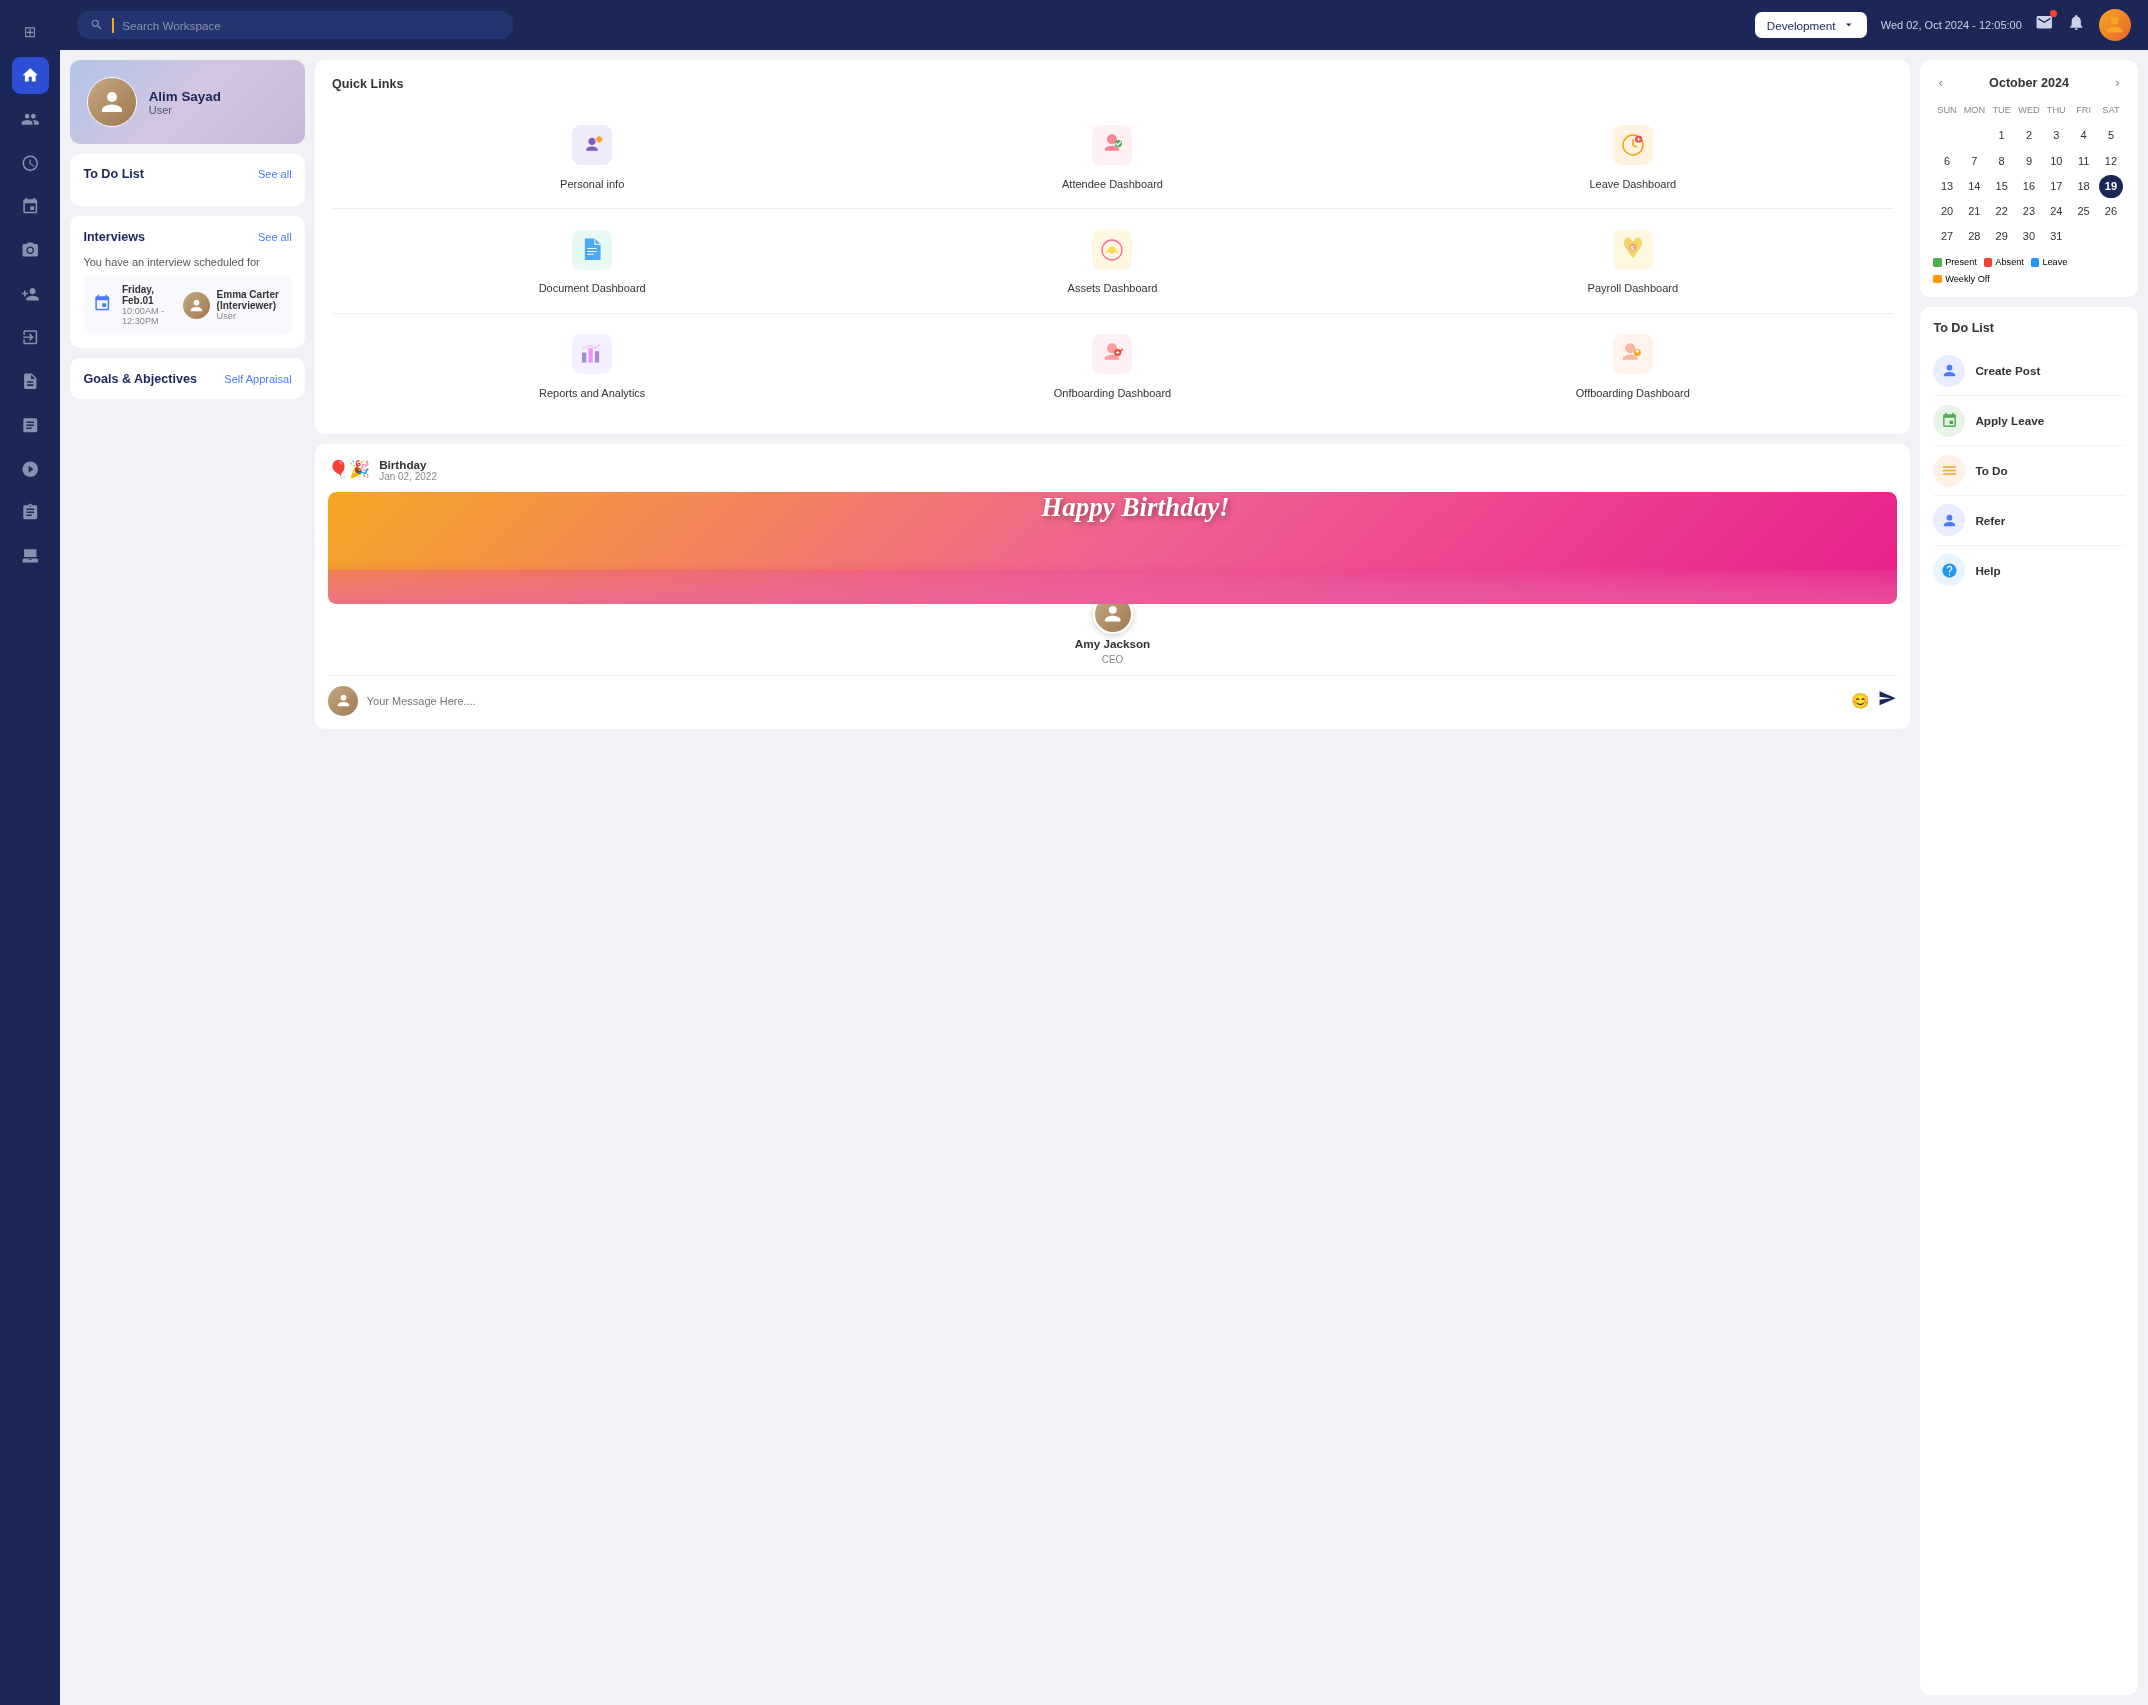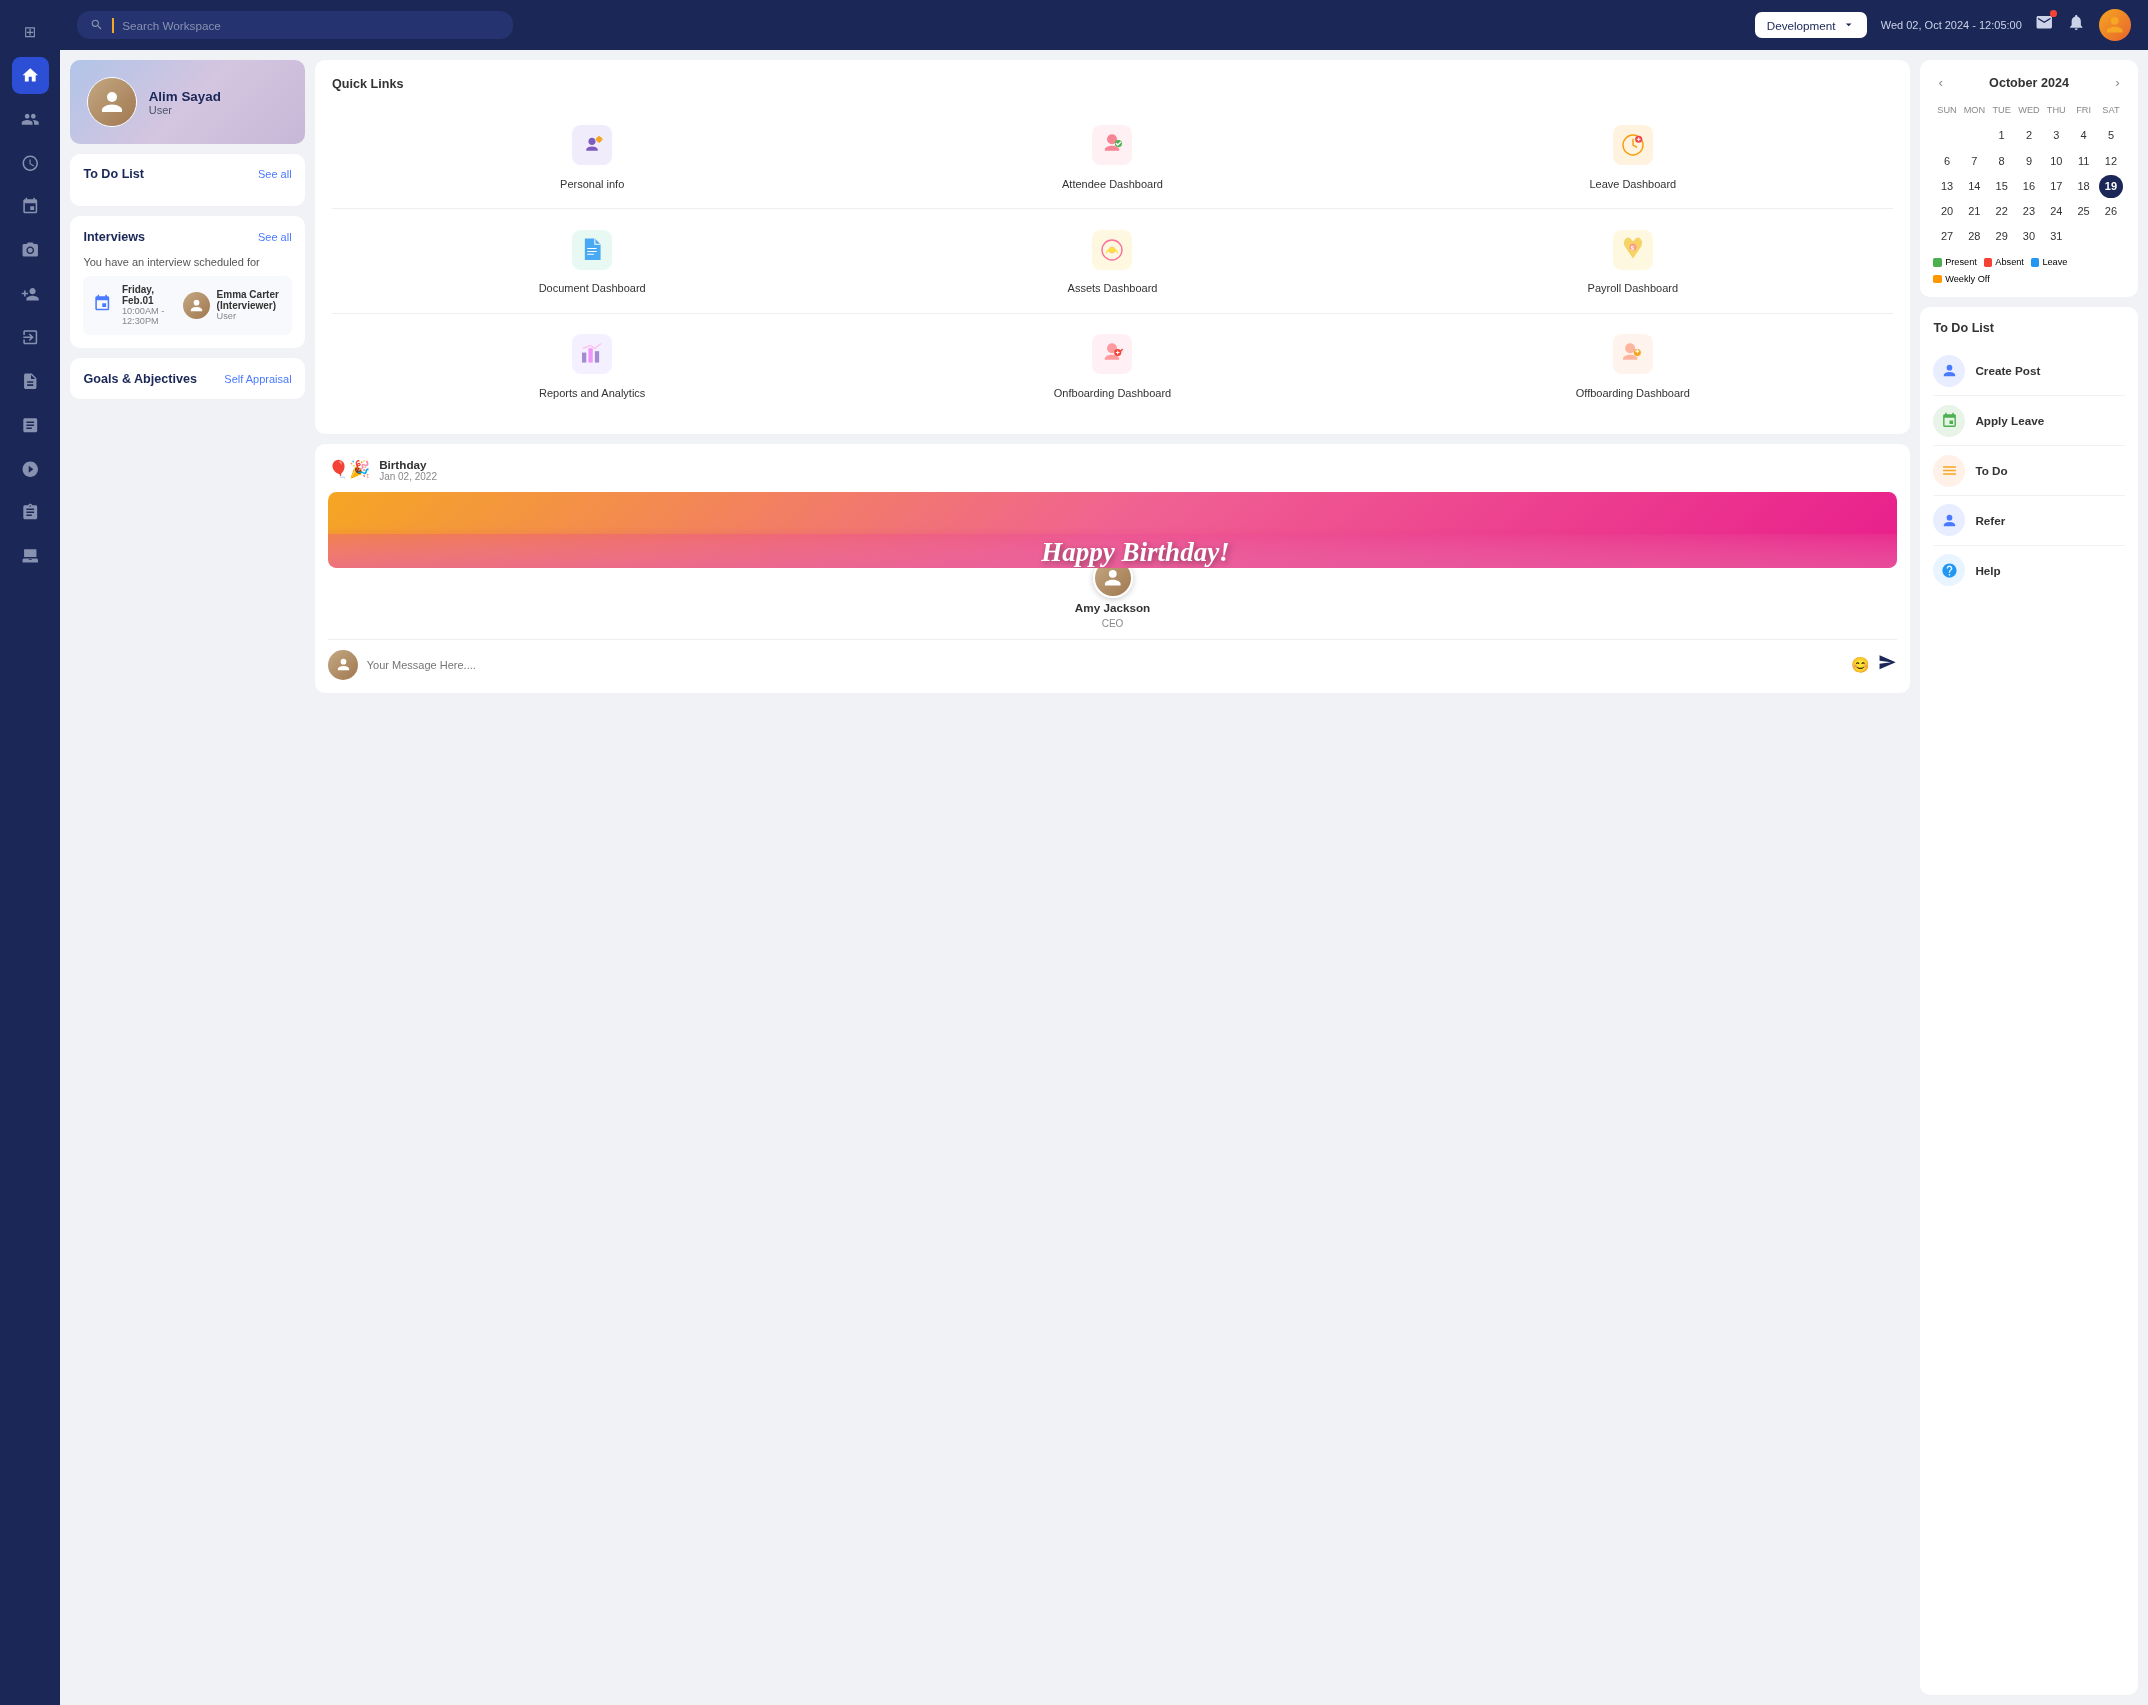--- a/index.html
+++ b/index.html
@@ -235,24 +235,24 @@
       align-items: center;
       gap: 8.4px;
       margin-bottom: 10px;
     }
     .birthday-emoji { font-size: 17px; }
     .birthday-title { font-size: 11.7px; font-weight: 600; color: #333; }
     .birthday-date { font-size: 10px; color: #888; }
     .birthday-banner {
       border-radius: 8.4px;
       overflow: hidden;
-      height: 76px;
+      height: 112px;
       background: linear-gradient(135deg, #f5a623 0%, #f06292 50%, #e91e8c 100%);
       display: flex;
-      align-items: flex-end;
+      align-items: flex-start;
       justify-content: center;
       margin-bottom: 10px;
       position: relative;
       padding-left: 46px;
     }
     .birthday-banner-text {
       font-size: 27px;
       font-weight: 900;
       color: white;
       text-shadow: 1.7px 1.7px 3.4px rgba(0,0,0,0.3);

